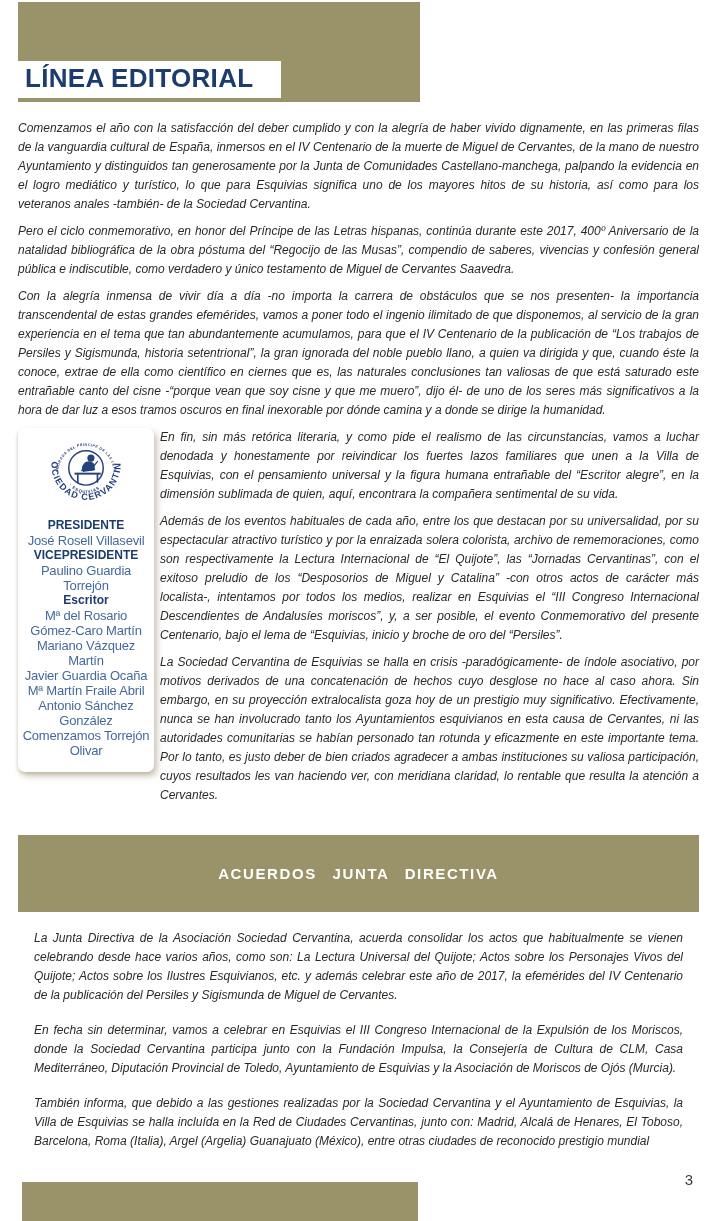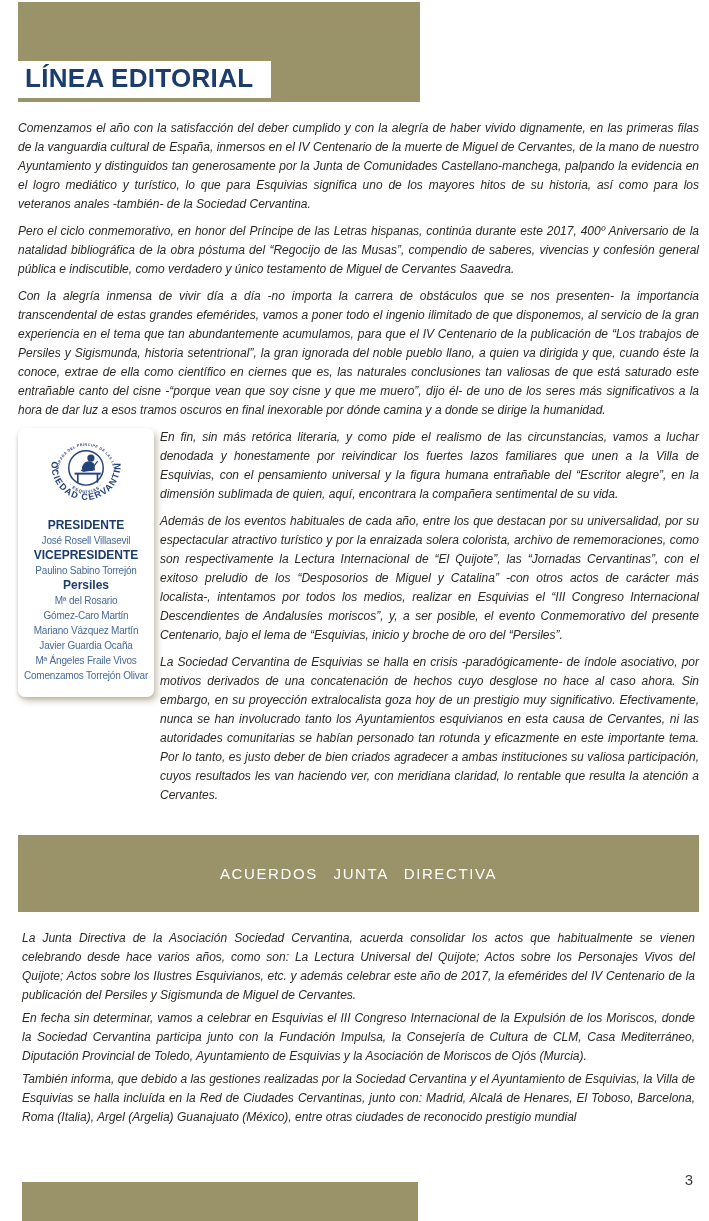--- a/index.html
+++ b/index.html
@@ -2,46 +2,46 @@
 <html style="--olive: #9a9269; --navy: #1c3c6e; --nameblue: #46699c; --ink: #2d2a26; --pink: #d94f7e;"><head>
 <meta charset="utf-8">
 <style>
   html,body { margin:0; padding:0; background:#ffffff; }
   .page {
     position:relative; width:709px; height:1221px; background:#fff;
     font-family:"Liberation Sans", sans-serif; overflow:hidden;
     -webkit-font-smoothing:antialiased;
   }
   .header-block { position:absolute; left:18px; top:2px; width:402px; height:100px; background:var(--olive); }
-  .title-band { position:absolute; left:18px; top:61px; background:#ffffff; padding:2px 18px 4px 7px; }
+  .title-band { position:absolute; left:18px; top:61px; background:#ffffff; padding:2px 28px 4px 7px; }
   .title-band span { font-size:26px; font-weight:bold; color:var(--navy); letter-spacing:0.3px; }
 
   .content { position:absolute; left:18px; top:119px; width:681px; }
   .content p { margin:0 0 8px 0; font-size:12px; line-height:19px; text-align:justify; color:var(--ink);font-style:italic; }
 
   .two-col { display:flex; margin-top:1px; }
   .side-panel {
     width:136px; min-width:136px; margin-right:6px; align-self:flex-start;
     background:#ffffff; border-radius:7px; box-sizing:border-box;
     box-shadow: 3px 4px 6px rgba(158,148,118,0.55), -1px 2px 3px rgba(158,148,118,0.28);
     padding:2px 3px 14px 3px; text-align:center;
   }
   .logo { margin:0 auto; }
   .entry { }
   .entry-title { font-size:12px; font-weight:bold; color:var(--navy); line-height:15px; }
-  .entry-name  { font-size:10px; color:var(--nameblue); line-height:15px; letter-spacing:-0.2px; }
+  .entry-name  { font-size:13px; color:var(--nameblue); line-height:15px; letter-spacing:-0.2px; }
   .col-right { flex:1; }
 
   .acuerdos-bar {
     margin-top:22px; height:77px; background:var(--olive);
     display:flex; align-items:center; justify-content:center;
   }
-  .acuerdos-bar span { color:#ffffff; font-weight:normal; font-size:15px; letter-spacing:1.6px; word-spacing:10px; }
+  .acuerdos-bar span { color:#ffffff; font-weight:bold; font-size:15px; letter-spacing:1.6px; word-spacing:10px; }
   .acuerdos-text { margin-top:17px; }
-  .acuerdos-text p { margin:4px; }
+  .acuerdos-text p { margin:16px; }
 
   .footer-bar { position:absolute; left:22px; top:1182px; width:396px; height:39px; background:var(--olive); }
   .page-number { position:absolute; right:16px; top:1171px; font-size:15px; color:#3a3a3a; }
 </style>
 </head>
 <body>
 
 <div class="page">
 
   <div class="header-block"></div>
@@ -83,29 +83,30 @@
             <textPath href="#arcBottom" startOffset="50%" text-anchor="middle">· ESQUIVIAS ·</textPath>
           </text>
         </svg>
 
         <div class="entry">
           <div class="entry-title">PRESIDENTE</div>
           <div class="entry-name">José Rosell Villasevil</div>
         </div>
         <div class="entry">
           <div class="entry-title">VICEPRESIDENTE</div>
-          <div class="entry-name">Paulino Sabino Torrejón</div>
+          <div class="entry-name">Paulino Guardia Torrejón</div>
         </div>
         <div class="entry">
-          <div class="entry-title">Persiles</div>
+          <div class="entry-title">Escritor</div>
           <div class="entry-name">Mª del Rosario</div>
           <div class="entry-name">Gómez-Caro Martín</div>
           <div class="entry-name">Mariano Vázquez Martín</div>
           <div class="entry-name">Javier Guardia Ocaña</div>
-          <div class="entry-name">Mª Ángeles Fraile Vivos</div>
+          <div class="entry-name">Mª Martín Fraile Abril</div>
+          <div class="entry-name">Antonio Sánchez González</div>
           <div class="entry-name">Comenzamos Torrejón Olivar</div>
         </div>
       </div>
 
       <div class="col-right">
         <p>En fin, sin más retórica literaria, y como pide el realismo de las circunstancias, vamos a luchar denodada y honestamente por reivindicar los fuertes lazos familiares que unen a la Villa de Esquivias, con el pensamiento universal y la figura humana entrañable del “Escritor alegre”, en la dimensión sublimada de quien, aquí, encontrara la compañera sentimental de su vida.</p>
         <p>Además de los eventos habituales de cada año, entre los que destacan por su universalidad, por su espectacular atractivo turístico y por la enraizada solera colorista, archivo de rememoraciones, como son respectivamente la Lectura Internacional de “El Quijote”, las “Jornadas Cervantinas”, con el exitoso preludio de los “Desposorios de Miguel y Catalina” -con otros actos de carácter más localista-, intentamos por todos los medios, realizar en Esquivias el “III Congreso Internacional Descendientes de Andalusíes moriscos”, y, a ser posible, el evento Conmemorativo del presente Centenario, bajo el lema de “Esquivias, inicio y broche de oro del “Persiles”.</p>
         <p>La Sociedad Cervantina de Esquivias se halla en crisis -paradógicamente- de índole asociativo, por motivos derivados de una concatenación de hechos cuyo desglose no hace al caso ahora. Sin embargo, en su proyección extralocalista goza hoy de un prestigio muy significativo. Efectivamente, nunca se han involucrado tanto los Ayuntamientos esquivianos en esta causa de Cervantes, ni las autoridades comunitarias se habían personado tan rotunda y eficazmente en este importante tema. Por lo tanto, es justo deber de bien criados agradecer a ambas instituciones su valiosa participación, cuyos resultados les van haciendo ver, con meridiana claridad, lo rentable que resulta la atención a Cervantes.</p>
       </div>
     </div>

